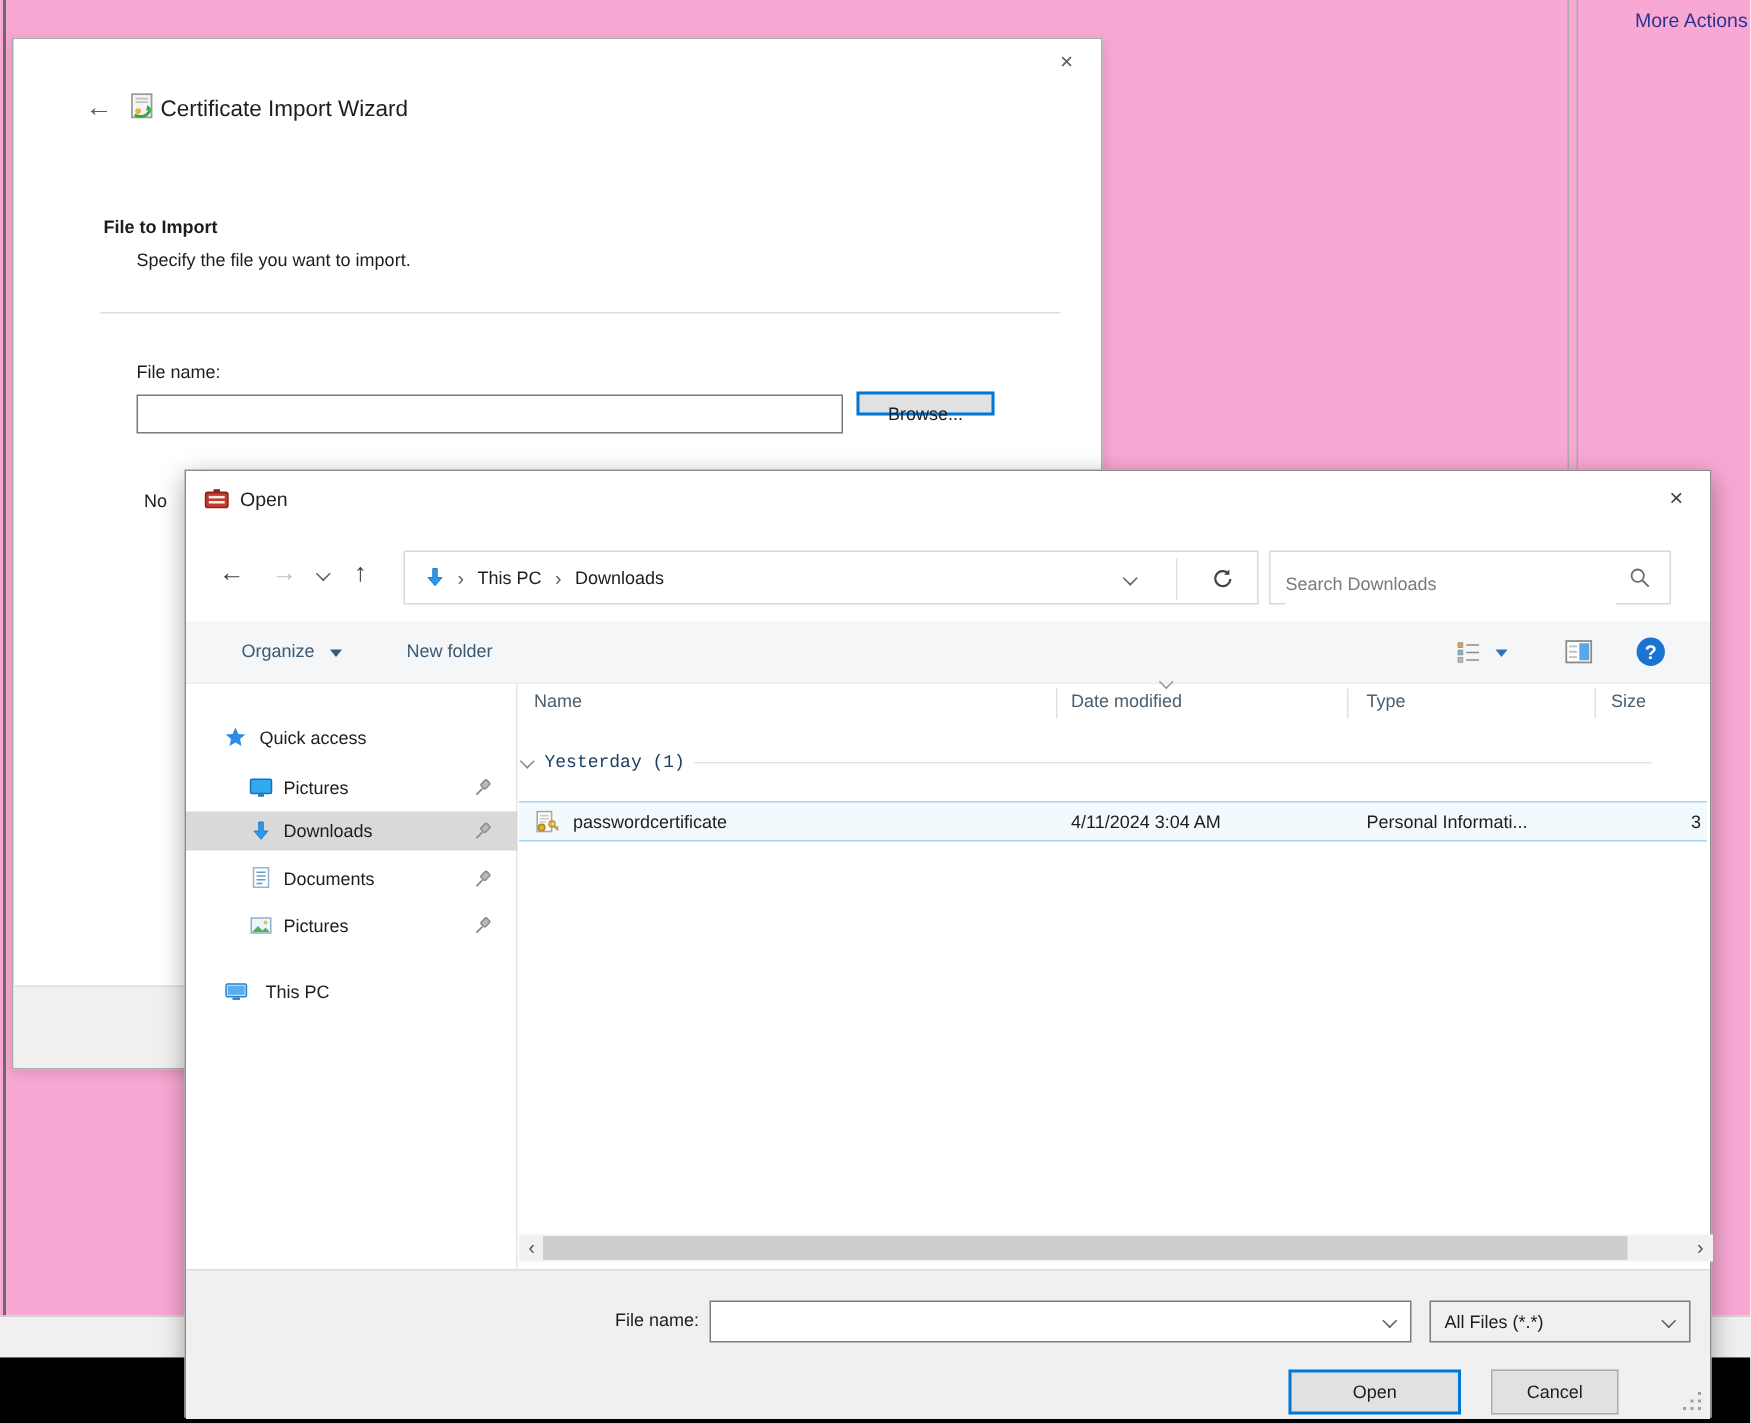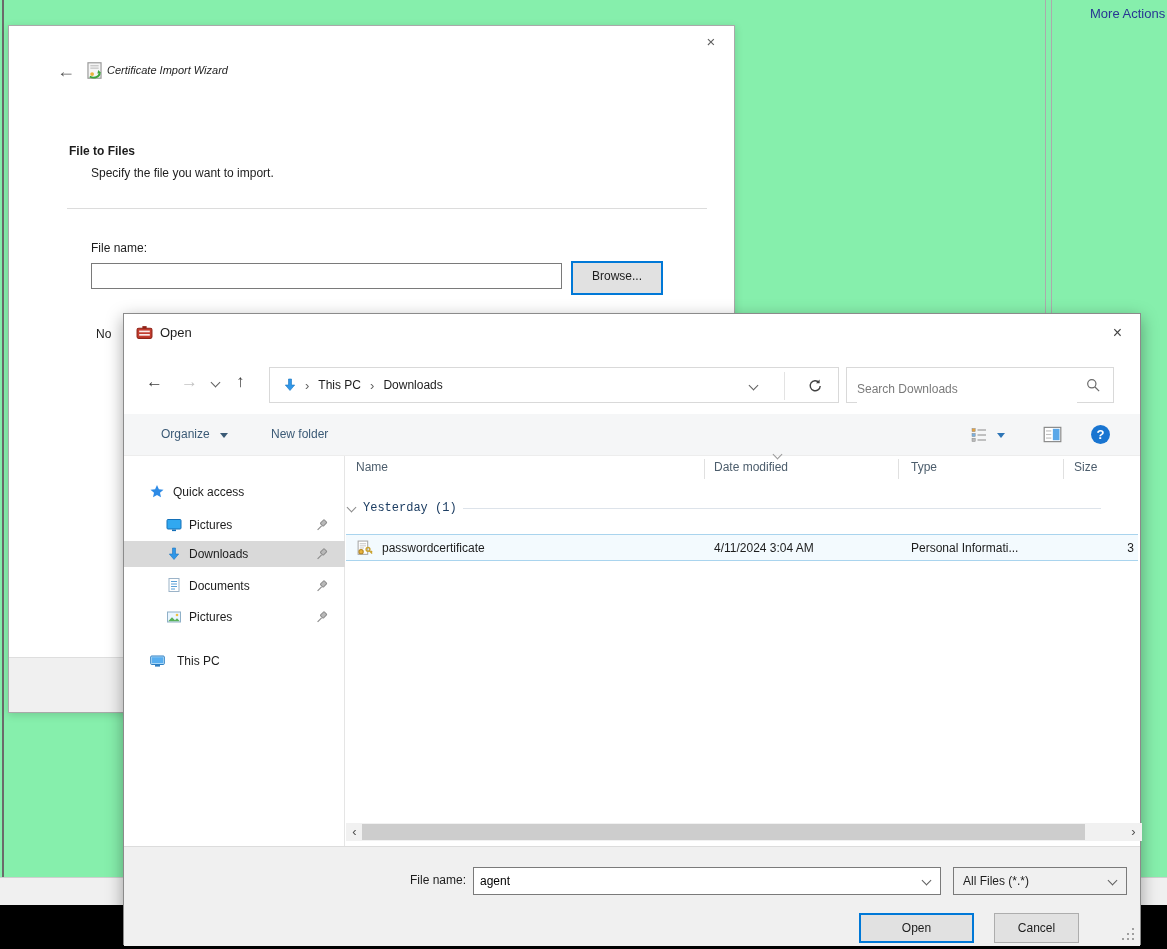--- a/index.html
+++ b/index.html
@@ -1,20 +1,20 @@
 <!DOCTYPE html>
 <html><head>
 <meta charset="utf-8">
 <style>
   * { margin:0; padding:0; box-sizing:border-box; }
   html,body { background:#fff; }
   .screen {
     position:relative; width:1167px; height:949px; overflow:hidden;
     font-family:"Liberation Sans","DejaVu Sans",sans-serif;
-    font-size:12px; color:#1d1d1d; background:#86efac;
+    font-size:12px; color:#1d1d1d; background:#f9a8d4;
   }
   .abs { position:absolute; }
   .chev { display:inline-block; width:7px; height:7px;
           border-right:1.5px solid #5f5f5f; border-bottom:1.5px solid #5f5f5f;
           transform:rotate(45deg); }
   .tri-down { display:inline-block; width:0; height:0;
           border-left:4px solid transparent; border-right:4px solid transparent;
           border-top:5px solid #3b5a76; }
   
   .mmc-left-border { left:2px; top:0; width:2px; height:905px; background:#6b6b6b; z-index:1; }
@@ -22,28 +22,28 @@
   .black-band { left:0; top:905px; width:1167px; height:44px; background:#000; z-index:1; }
   .pane-divider { left:1045px; top:0; width:7px; height:313px;
     border-left:1px solid #ababab; border-right:1px solid #ababab; z-index:2; }
   .more-actions { left:1090px; top:6px; width:120px; font-size:13px; white-space:nowrap; z-index:2; }
   
   .wizard { left:8px; top:25px; width:727px; height:688px; background:#fff;
     border:1px solid #a9a9a9; z-index:3; box-shadow:0 2px 8px rgba(0,0,0,.15); }
   .wizard .closebtn { right:8px; top:4px; width:30px; height:24px; text-align:center;
     font-size:15px; line-height:24px; color:#5f5f5f; }
   .wiz-back { left:44px; top:35px; font-size:18px; color:#5a5a5a; width:26px; text-align:center; }
-  .wiz-title { left:98px; top:38px; font-size:11px;font-style:italic; }
+  .wiz-title { left:98px; top:38px; font-size:15px; }
   .wiz-section-title { left:60px; top:118px; font-weight:bold; }
   .wiz-section-sub { left:82px; top:140px; }
   .wiz-hr { left:58px; top:182px; width:640px; height:1px; background:#dcdcdc; }
   .wiz-filelabel { left:82px; top:215px; }
   .wiz-input { left:82px; top:237px; width:471px; height:26px; border:1px solid #7a7a7a;
     background:#fff; font:inherit; padding:0 5px; }
-  .wiz-browse { left:562px; top:235px; width:92px; height:34px; background:#e1e1e1;
+  .wiz-browse { left:562px; top:235px; width:92px; height:16px; background:#e1e1e1;
     border:2px solid #0078d7; font:inherit; text-align:center; line-height:26px; }
   .wiz-note { left:87px; top:301px; }
   .wiz-footer { left:0; bottom:0; width:100%; height:55px; background:#f0f0f0; border-top:1px solid #dedede; }
   
   .dlg { left:123px; top:313px; width:1018px; height:632px; background:#fff;
     border:1px solid #8b8b8b; z-index:5; box-shadow:0 5px 16px rgba(0,0,0,.35); }
   .dlg-titlebar { left:0; top:0; width:100%; height:38px; background:#fff; }
   .dlg-title { left:36px; top:11px; font-size:13px; }
   .dlg-close { right:0; top:0; width:45px; height:38px; text-align:center; line-height:38px;
     font-size:16px; color:#444; }
@@ -114,21 +114,21 @@
     </div>
     <svg class="abs" style="left:76px; top:35px;" width="19" height="19" viewBox="0 0 16 16">
       <rect x="2.5" y="1.5" width="11" height="13" fill="#f5f5f5" stroke="#9a9a9a"></rect>
       <line x1="4.5" y1="4" x2="11.5" y2="4" stroke="#c0c0c0"></line>
       <line x1="4.5" y1="6" x2="11.5" y2="6" stroke="#c0c0c0"></line>
       <circle cx="6" cy="11" r="1.6" fill="#e8b33c"></circle>
       <path d="M4 13.2c4 1.8 8 .3 8.4-3" stroke="#3aa33a" stroke-width="1.6" fill="none"></path>
       <path d="M11.2 7.6l2.4 2.4-3.2.6z" fill="#3aa33a"></path>
     </svg>
     <div class="abs wiz-title">Certificate Import Wizard</div>
-    <div class="abs wiz-section-title">File to Files</div>
+    <div class="abs wiz-section-title">File to Import</div>
     <div class="abs wiz-section-sub">Specify the file you want to import.</div>
     <div class="abs wiz-hr"></div>
     <div class="abs wiz-filelabel">File name:</div>
     <input class="abs wiz-input" type="text" value="" style="">
     <div class="abs wiz-browse">Browse...</div>
     <div class="abs wiz-note">No</div>
     <div class="abs wiz-footer"></div>
   </div>
 
   <div class="abs dlg">
@@ -319,21 +319,20 @@
 
     <div class="abs hscroll">
       <span class="hs-arrow" style="left:0;">‹</span>
       <span class="hs-thumb"></span>
       <span class="hs-arrow" style="right:0;">›</span>
     </div>
 
     <div class="abs dlg-footer">
       <div class="abs fn-label">File name:</div>
       <div class="abs fn-combo">
-        <input type="text" value="agent" style="">
         <span class="chev combo-chev"></span>
       </div>
       <div class="abs ft-combo">
         <span>All Files (*.*)</span>
         <span class="chev combo-chev"></span>
       </div>
       <div class="abs btn-open">Open</div>
       <div class="abs btn-cancel">Cancel</div>
       <span class="grip"></span>
     </div>

